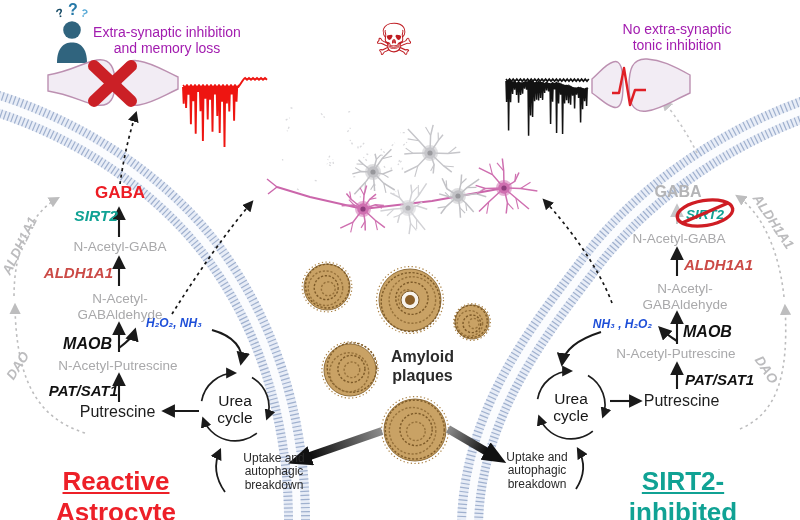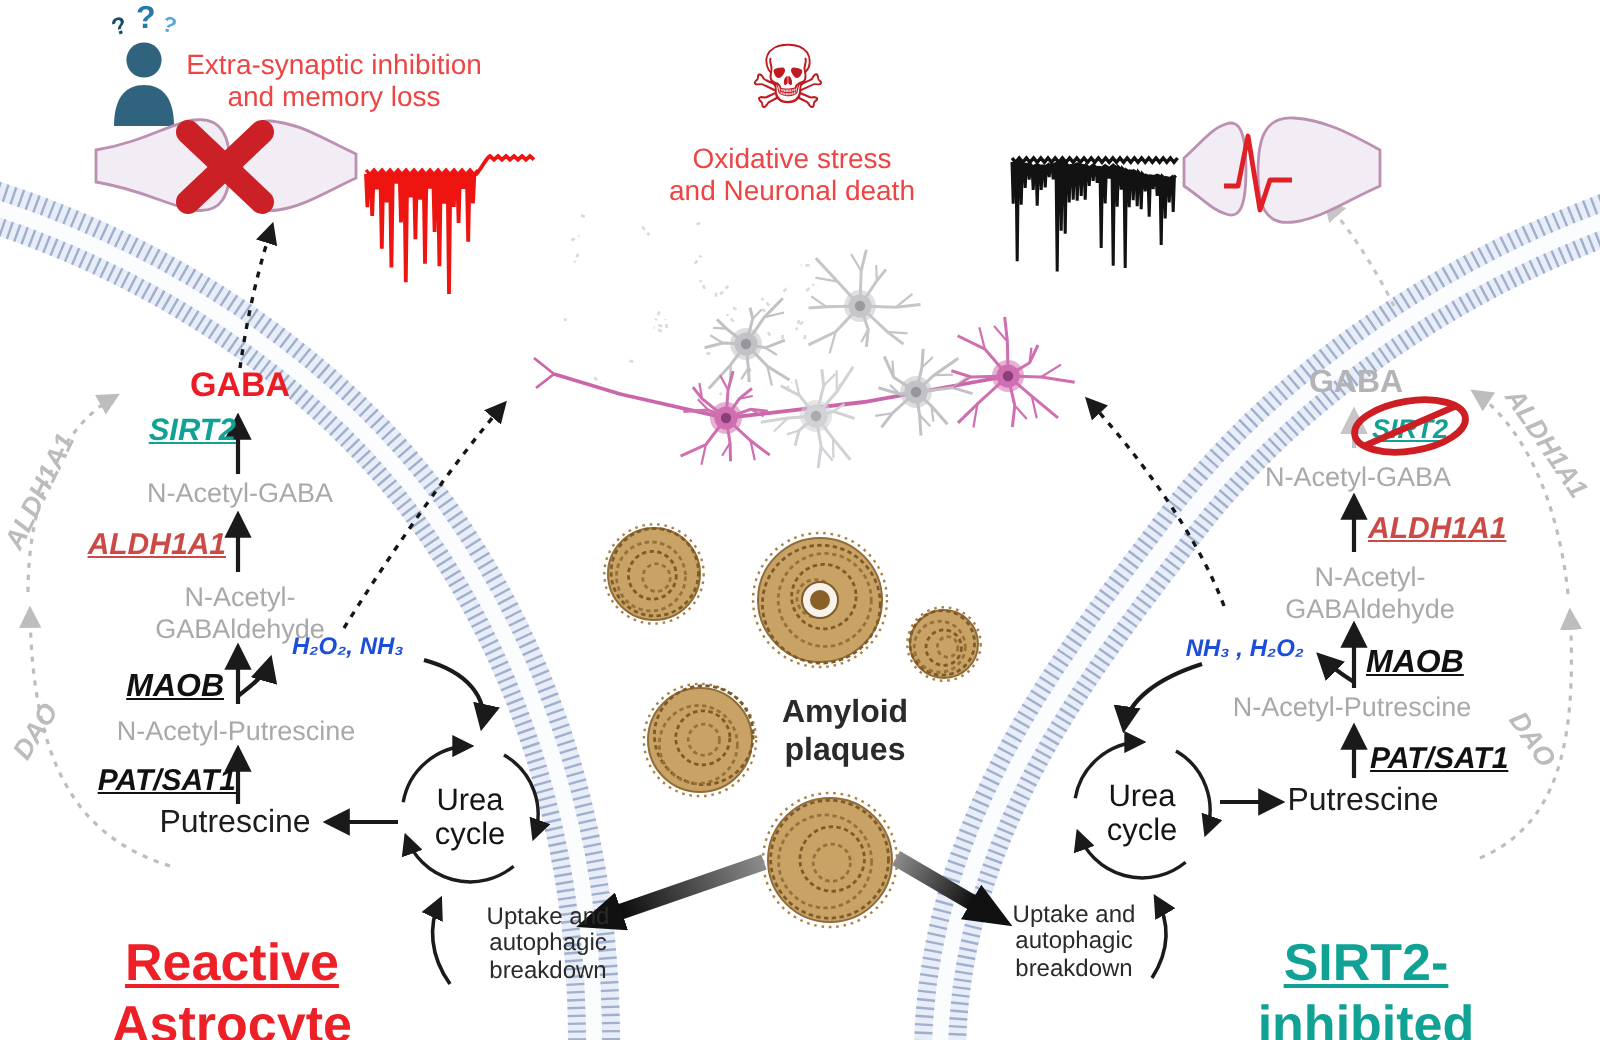--- a/index.html
+++ b/index.html
@@ -2,23 +2,23 @@
 <html><head>
 <meta charset="utf-8">
 <style>
   html,body{margin:0;padding:0;background:#ffffff;}
   #stage{position:relative;width:800px;height:520px;overflow:hidden;background:#ffffff;
          font-family:"Liberation Sans","DejaVu Sans",sans-serif;}
   #art{position:absolute;left:0;top:0;z-index:1;}
   #prohibit{position:absolute;left:672px;top:197px;z-index:3;}
   .lbl{position:absolute;z-index:2;white-space:pre-line;line-height:1.16;}
   .c{text-align:center;} .r{text-align:right;} .l{text-align:left;}
-  .cap{font-size:14px;color:#ef4444;}
+  .cap{font-size:14px;color:#a21caf;}
   .met{font-size:13.5px;color:#a9a9ab;}
-  .enz{font-weight:bold;font-style:italic;text-decoration:underline;}
+  .enz{font-weight:bold;font-style:italic;}
   .byp{font-size:12px;font-weight:bold;font-style:italic;color:#1d4ed8;}
   .title{font-size:26px;font-weight:800;text-decoration:underline;
          text-decoration-thickness:2px;text-underline-offset:2px;line-height:1.18;}
   .rot{transform-origin:center center;color:#bcbcbe;font-size:13.5px;font-weight:bold;font-style:italic;}
   .qm{position:absolute;font-weight:bold;line-height:1;}
 </style>
 </head>
 <body>
 
 <div id="stage">
@@ -326,22 +326,22 @@
   <div class="lbl" style="left:54px;top:2px;width:40px;height:24px;">
     <span class="qm" style="left:2px;top:5px;font-size:12px;color:#174b66;transform:rotate(-18deg);">?</span>
     <span class="qm" style="left:14px;top:0px;font-size:16px;color:#2679a8;">?</span>
     <span class="qm" style="left:27px;top:6px;font-size:11px;color:#57a9d6;transform:rotate(18deg);">?</span>
   </div>
 
   <div class="lbl c" style="left:368px;top:18px;width:52px;font-size:44px;line-height:1;color:#bf1c22;">☠</div>
 
   <div class="lbl cap c" style="left:82px;top:24px;width:170px;">Extra-synaptic inhibition
 and memory loss</div>
-  <div class="lbl cap c" style="left:316px;top:71px;width:160px;">Oxidative stress
-and Neuronal death</div>
+  <div class="lbl cap c" style="left:592px;top:21px;width:170px;">No extra-synaptic
+tonic inhibition</div>
   <div class="lbl c" style="left:380px;top:348px;width:85px;font-size:16px;color:#2a2a2a;font-weight:bold;">Amyloid
 plaques</div>
 
   <div class="lbl c" style="left:93px;top:183px;width:54px;font-size:17px;font-weight:800;color:#ed1c24;">GABA</div>
   <div class="lbl enz r" style="left:58px;top:207px;width:60px;font-size:15.5px;color:#10a294;">SIRT2</div>
   <div class="lbl met c" style="left:60px;top:239px;width:120px;">N-Acetyl-GABA</div>
   <div class="lbl enz r" style="left:43px;top:264px;width:70px;font-size:15px;color:#cb4a46;">ALDH1A1</div>
   <div class="lbl met c" style="left:60px;top:291px;width:120px;">N-Acetyl-
 GABAldehyde</div>
   <div class="lbl byp l" style="left:146px;top:317px;width:80px;">H₂O₂, NH₃</div>

